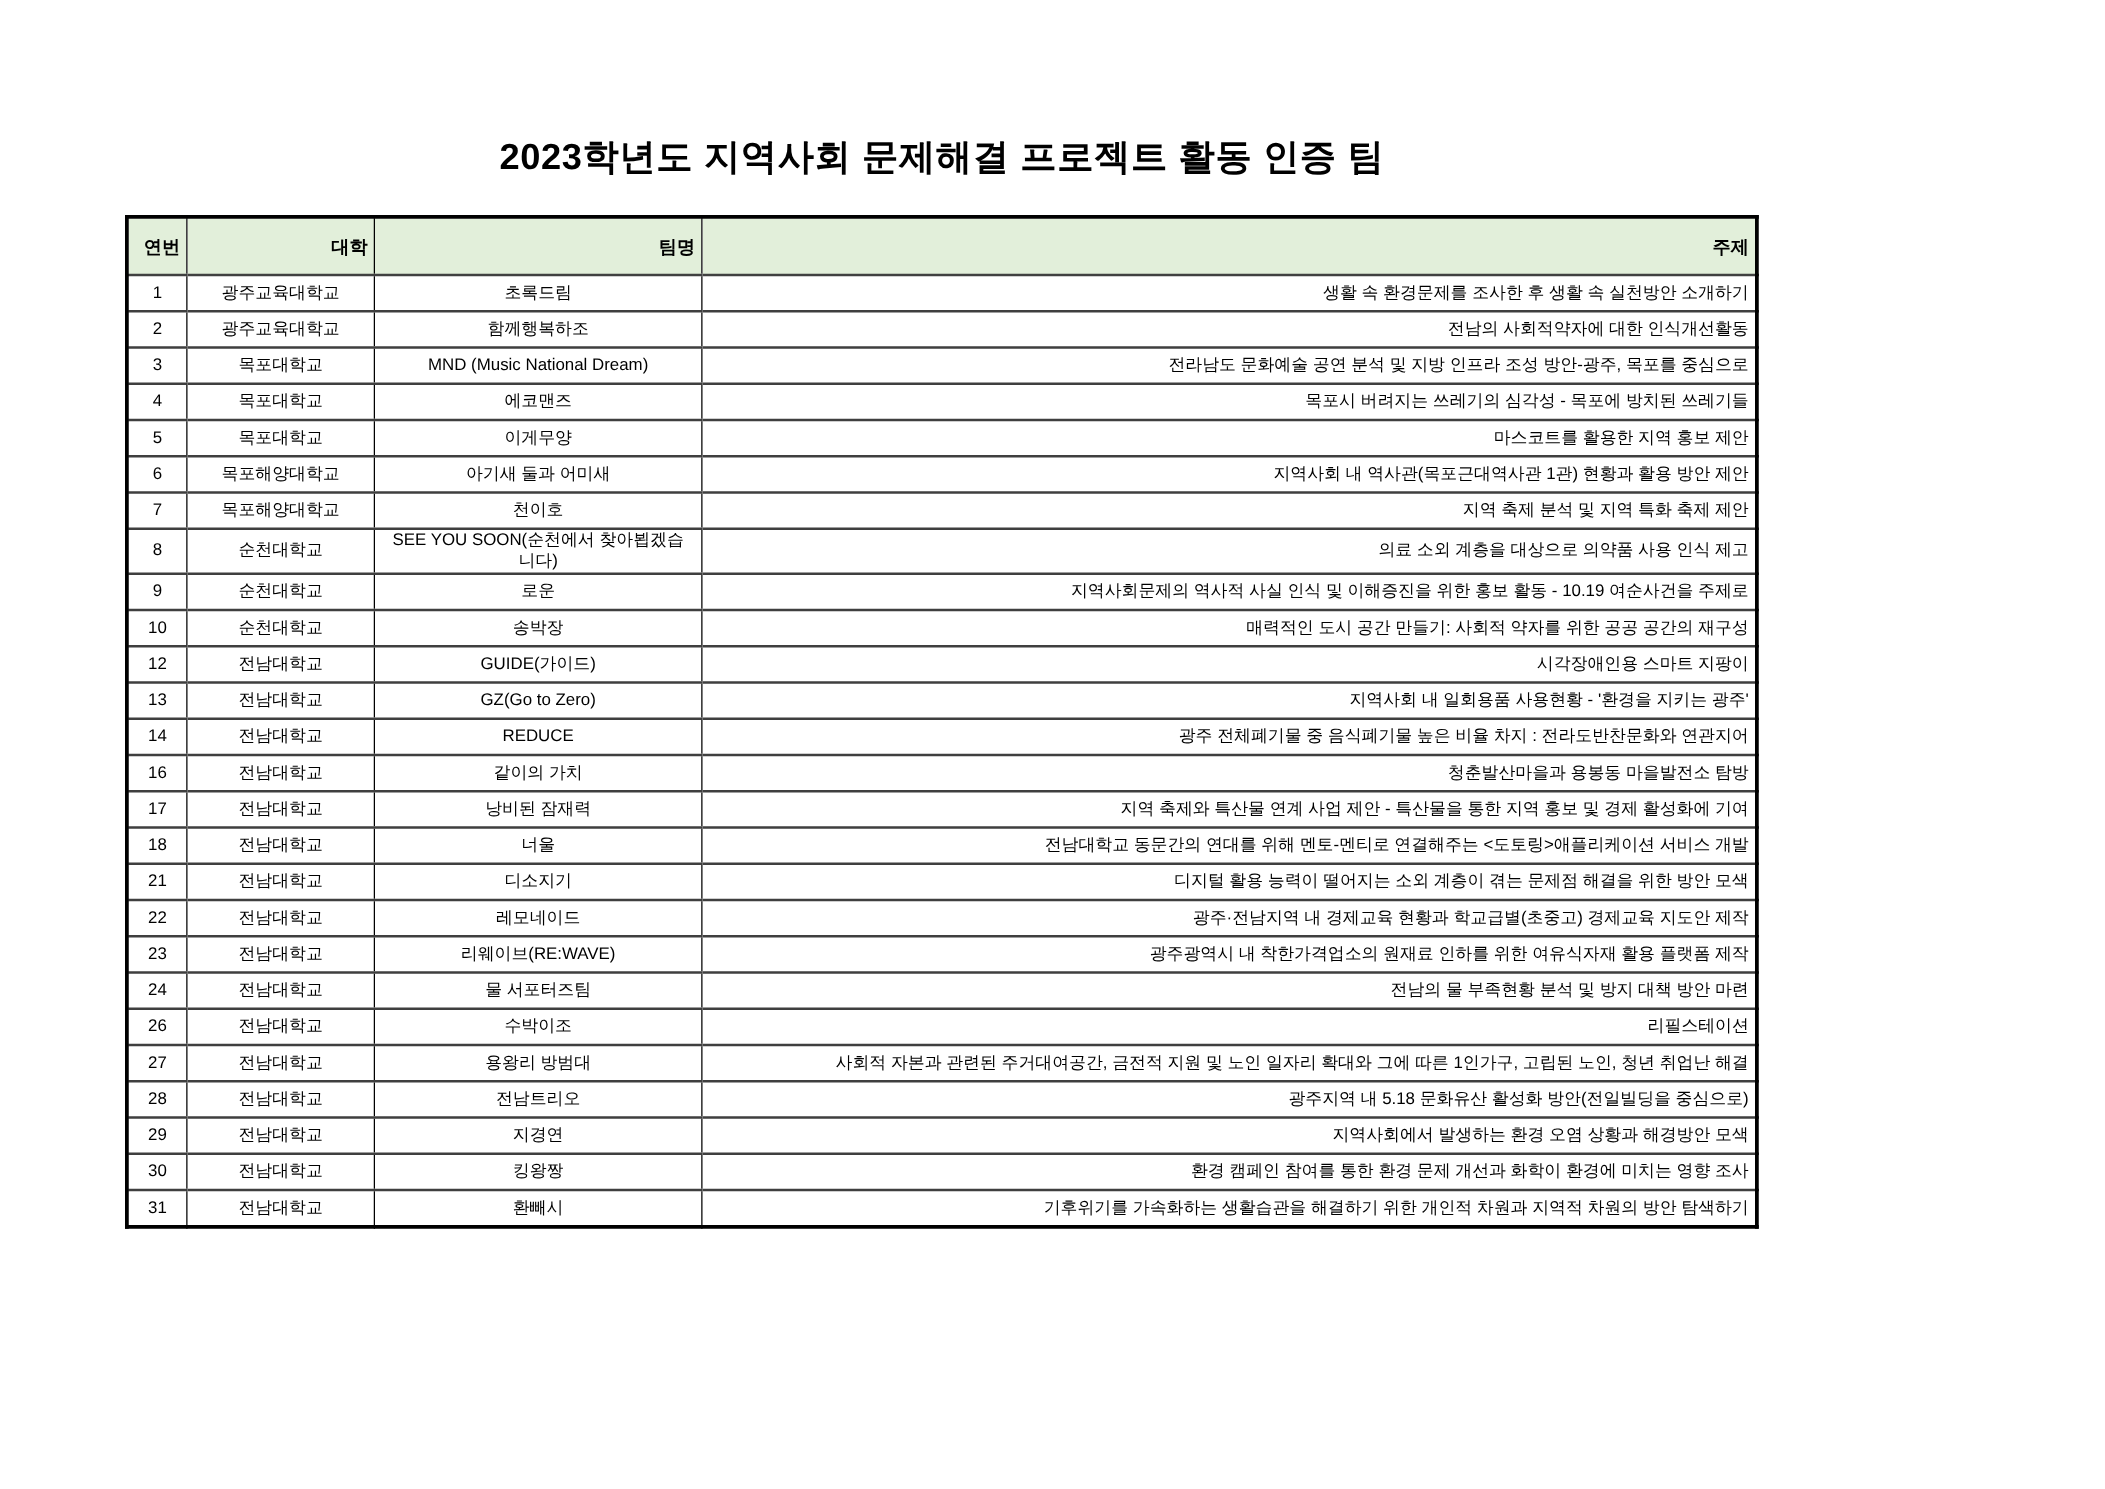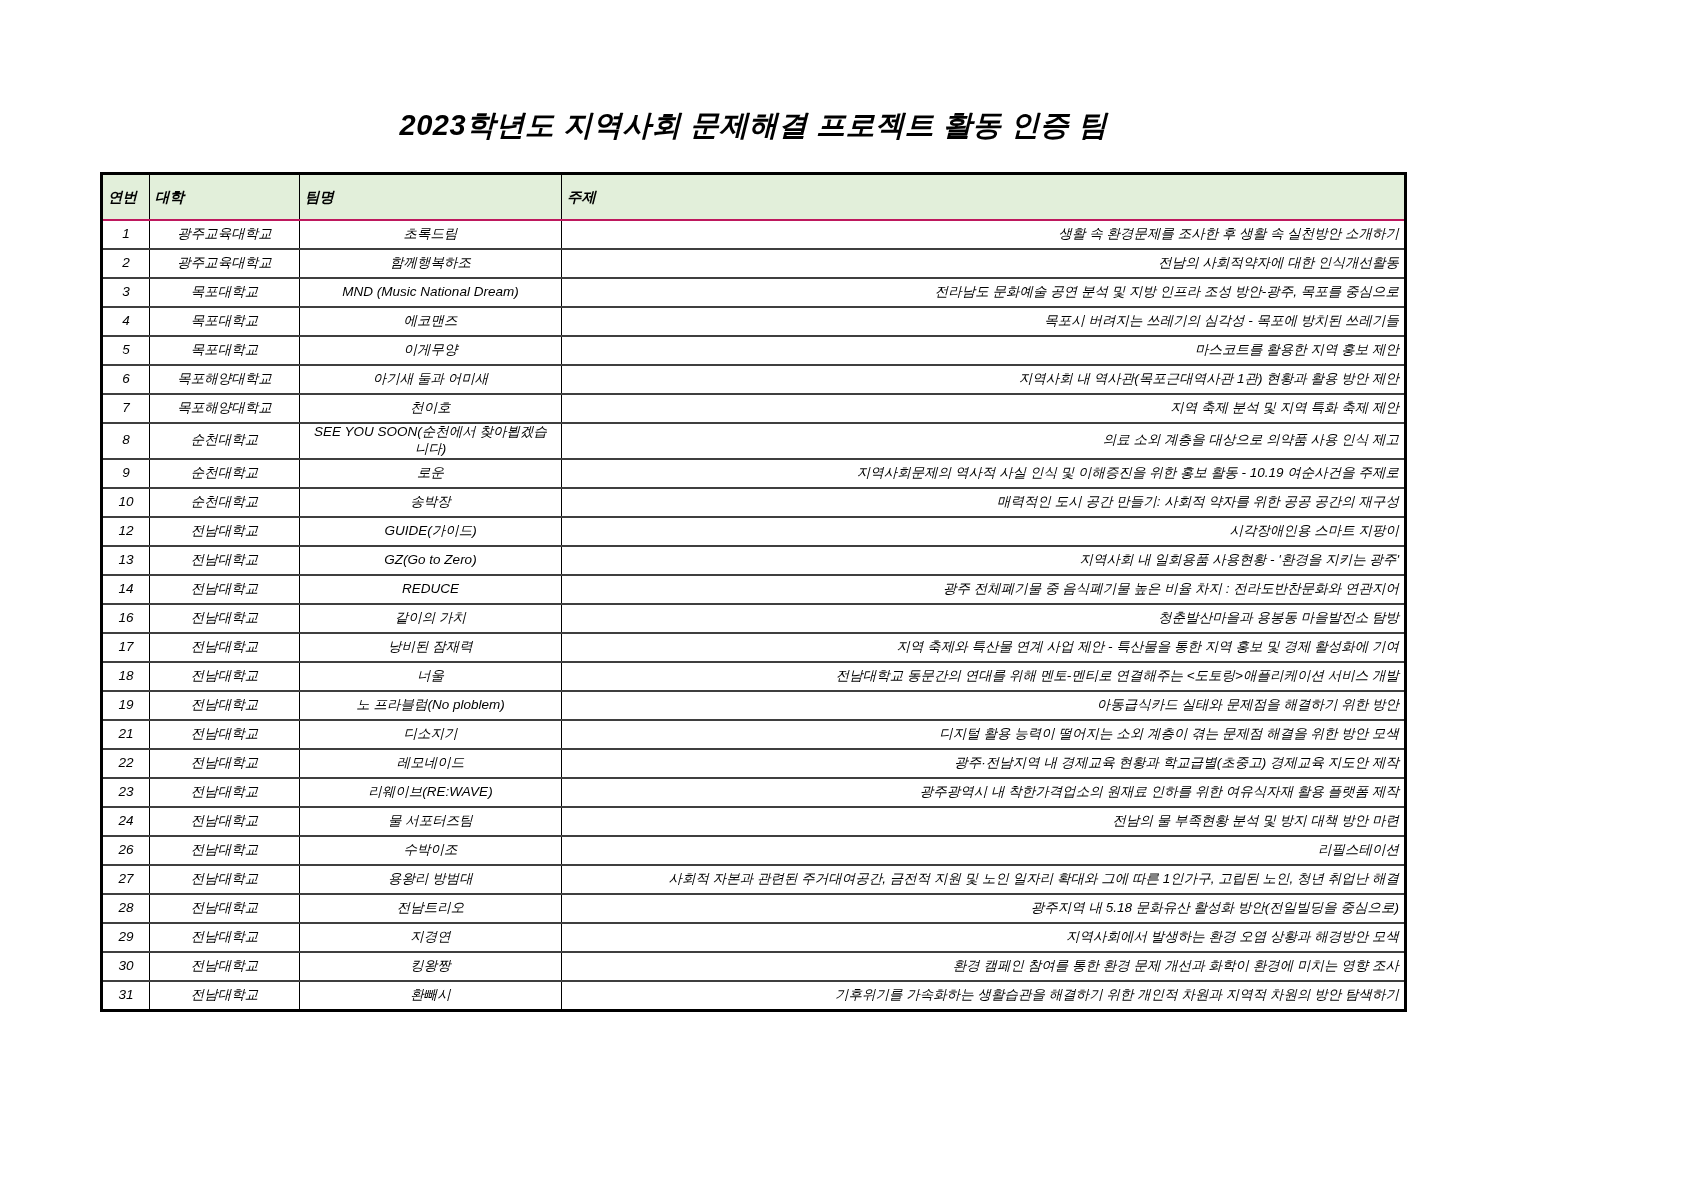--- a/index.html
+++ b/index.html
@@ -7,21 +7,20 @@
     padding: 0;
     background: #ffffff;
     font-family: "Liberation Sans", "DejaVu Sans", sans-serif;
   }
   .page {
     position: relative;
     width: 1684px;
     height: 1041px;
     background: #ffffff;
     overflow: hidden;
-    font-style: italic;
   }
   .doc-title {
     position: absolute;
     left: 100px;
     top: 106px;
     width: 1307px;
     text-align: center;
     font-size: 29px;
     font-weight: bold;
     color: #000000;
@@ -50,22 +49,22 @@
     border-bottom: 2px solid #3f3f3f;
     padding: 0 5px;
     color: #000000;
     overflow: hidden;
   }
   table.teams th {
     background: #e2efda;
     height: 44px;
     font-size: 14.5px;
     font-weight: bold;
-    text-align: left;
-    border-bottom: 2px solid #be185d;
+    text-align: right;
+    border-bottom: 2px solid #404040;
     border-top: none;
   }
   table.teams td {
     height: 27px;
     font-size: 13.5px;
     font-weight: normal;
     text-align: center;
     line-height: 1.25;
   }
   table.teams tr.tall td { height: 44px; }
@@ -190,26 +189,20 @@
             <td class="team">낭비된 잠재력</td>
             <td class="topic">지역 축제와 특산물 연계 사업 제안 - 특산물을 통한 지역 홍보 및 경제 활성화에 기여</td>
           </tr>
           <tr>
             <td class="no">18</td>
             <td class="univ">전남대학교</td>
             <td class="team">너울</td>
             <td class="topic">전남대학교 동문간의 연대를 위해 멘토-멘티로 연결해주는 &lt;도토링&gt;애플리케이션 서비스 개발</td>
           </tr>
           <tr>
-            <td class="no">19</td>
-            <td class="univ">전남대학교</td>
-            <td class="team">노 프라블럼(No ploblem)</td>
-            <td class="topic">아동급식카드 실태와 문제점을 해결하기 위한 방안</td>
-          </tr>
-          <tr>
             <td class="no">21</td>
             <td class="univ">전남대학교</td>
             <td class="team">디소지기</td>
             <td class="topic">디지털 활용 능력이 떨어지는 소외 계층이 겪는 문제점 해결을 위한 방안 모색</td>
           </tr>
           <tr>
             <td class="no">22</td>
             <td class="univ">전남대학교</td>
             <td class="team">레모네이드</td>
             <td class="topic">광주·전남지역 내 경제교육 현황과 학교급별(초중고) 경제교육 지도안 제작</td>

